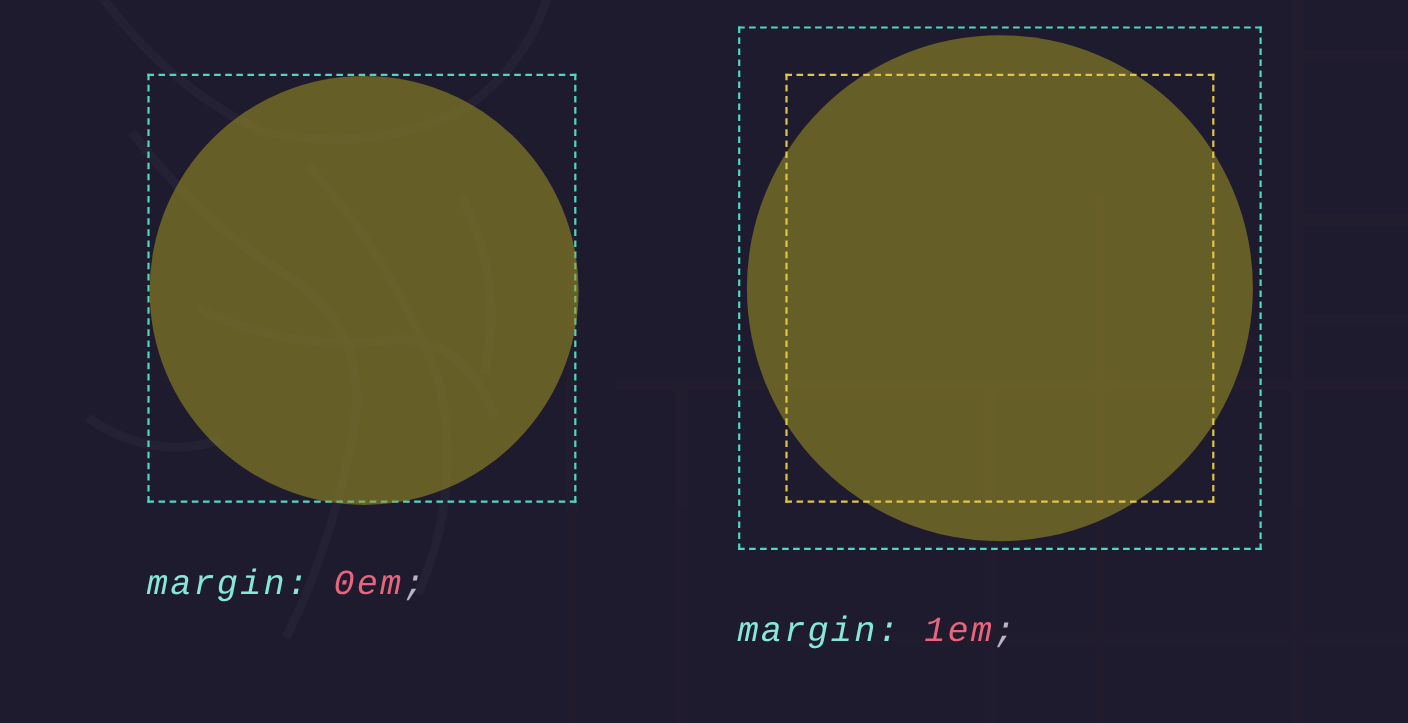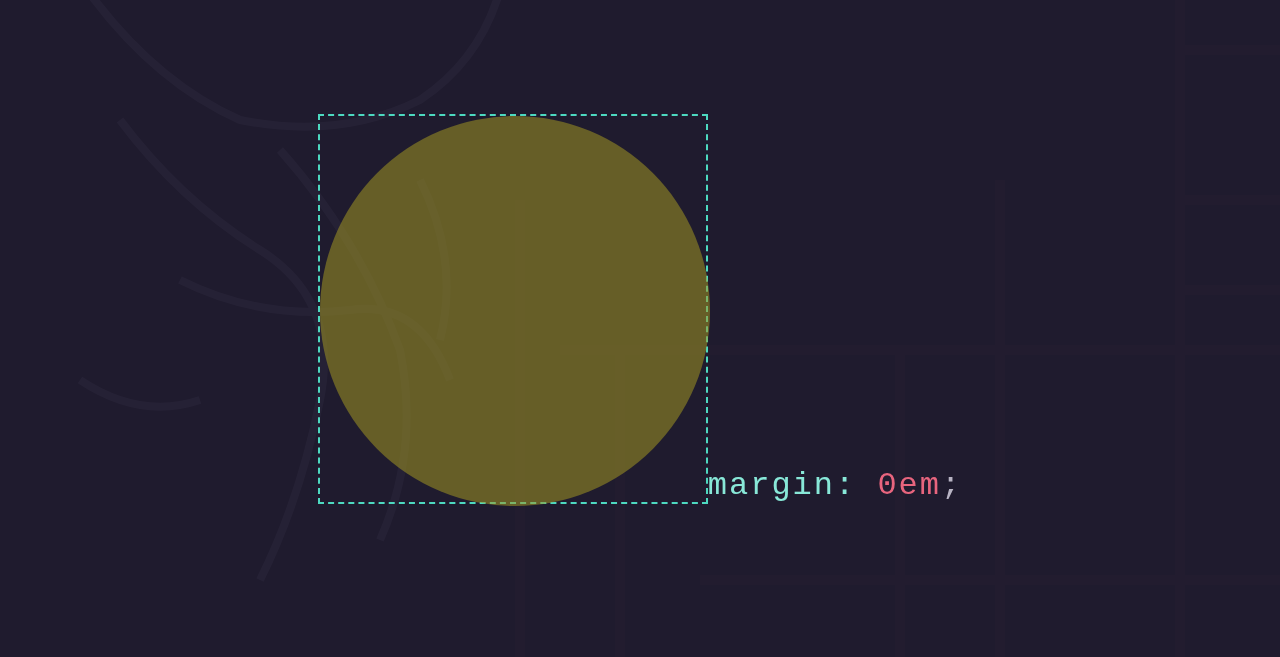--- a/index.html
+++ b/index.html
@@ -32,22 +32,23 @@
       z-index: 1;
       display: flex;
       justify-content: space-around;
       align-items: center;
       height: 100%;
       padding: 40px 60px 80px;
     }
     
     .demo-container {
       display: flex;
-      flex-direction: row;
-      align-items: flex-end;
+      flex-direction: column;
+      align-items: flex-start;
+      font-style: italic;
     }
     
     .box {
       position: relative;
     }
     
     .outer-box-1 {
       width: 390px;
       height: 390px;
       border: 2px dashed #4dd9c0;
@@ -140,14 +141,23 @@
 
   <div class="demo-container">
     <div class="box outer-box-1">
       <div class="circle circle-1"></div>
     </div>
     <div class="label">
       <span class="prop">margin: </span><span class="val">0em</span><span class="semi">;</span>
     </div>
   </div>
 
+  <div class="demo-container">
+    <div class="box outer-box-2">
+      <div class="circle circle-2"></div>
+      <div class="inner-box-2"></div>
+    </div>
+    <div class="label">
+      <span class="prop">margin: </span><span class="val">1em</span><span class="semi">;</span>
+    </div>
+  </div>
 
 </div>
 
 </body></html>

